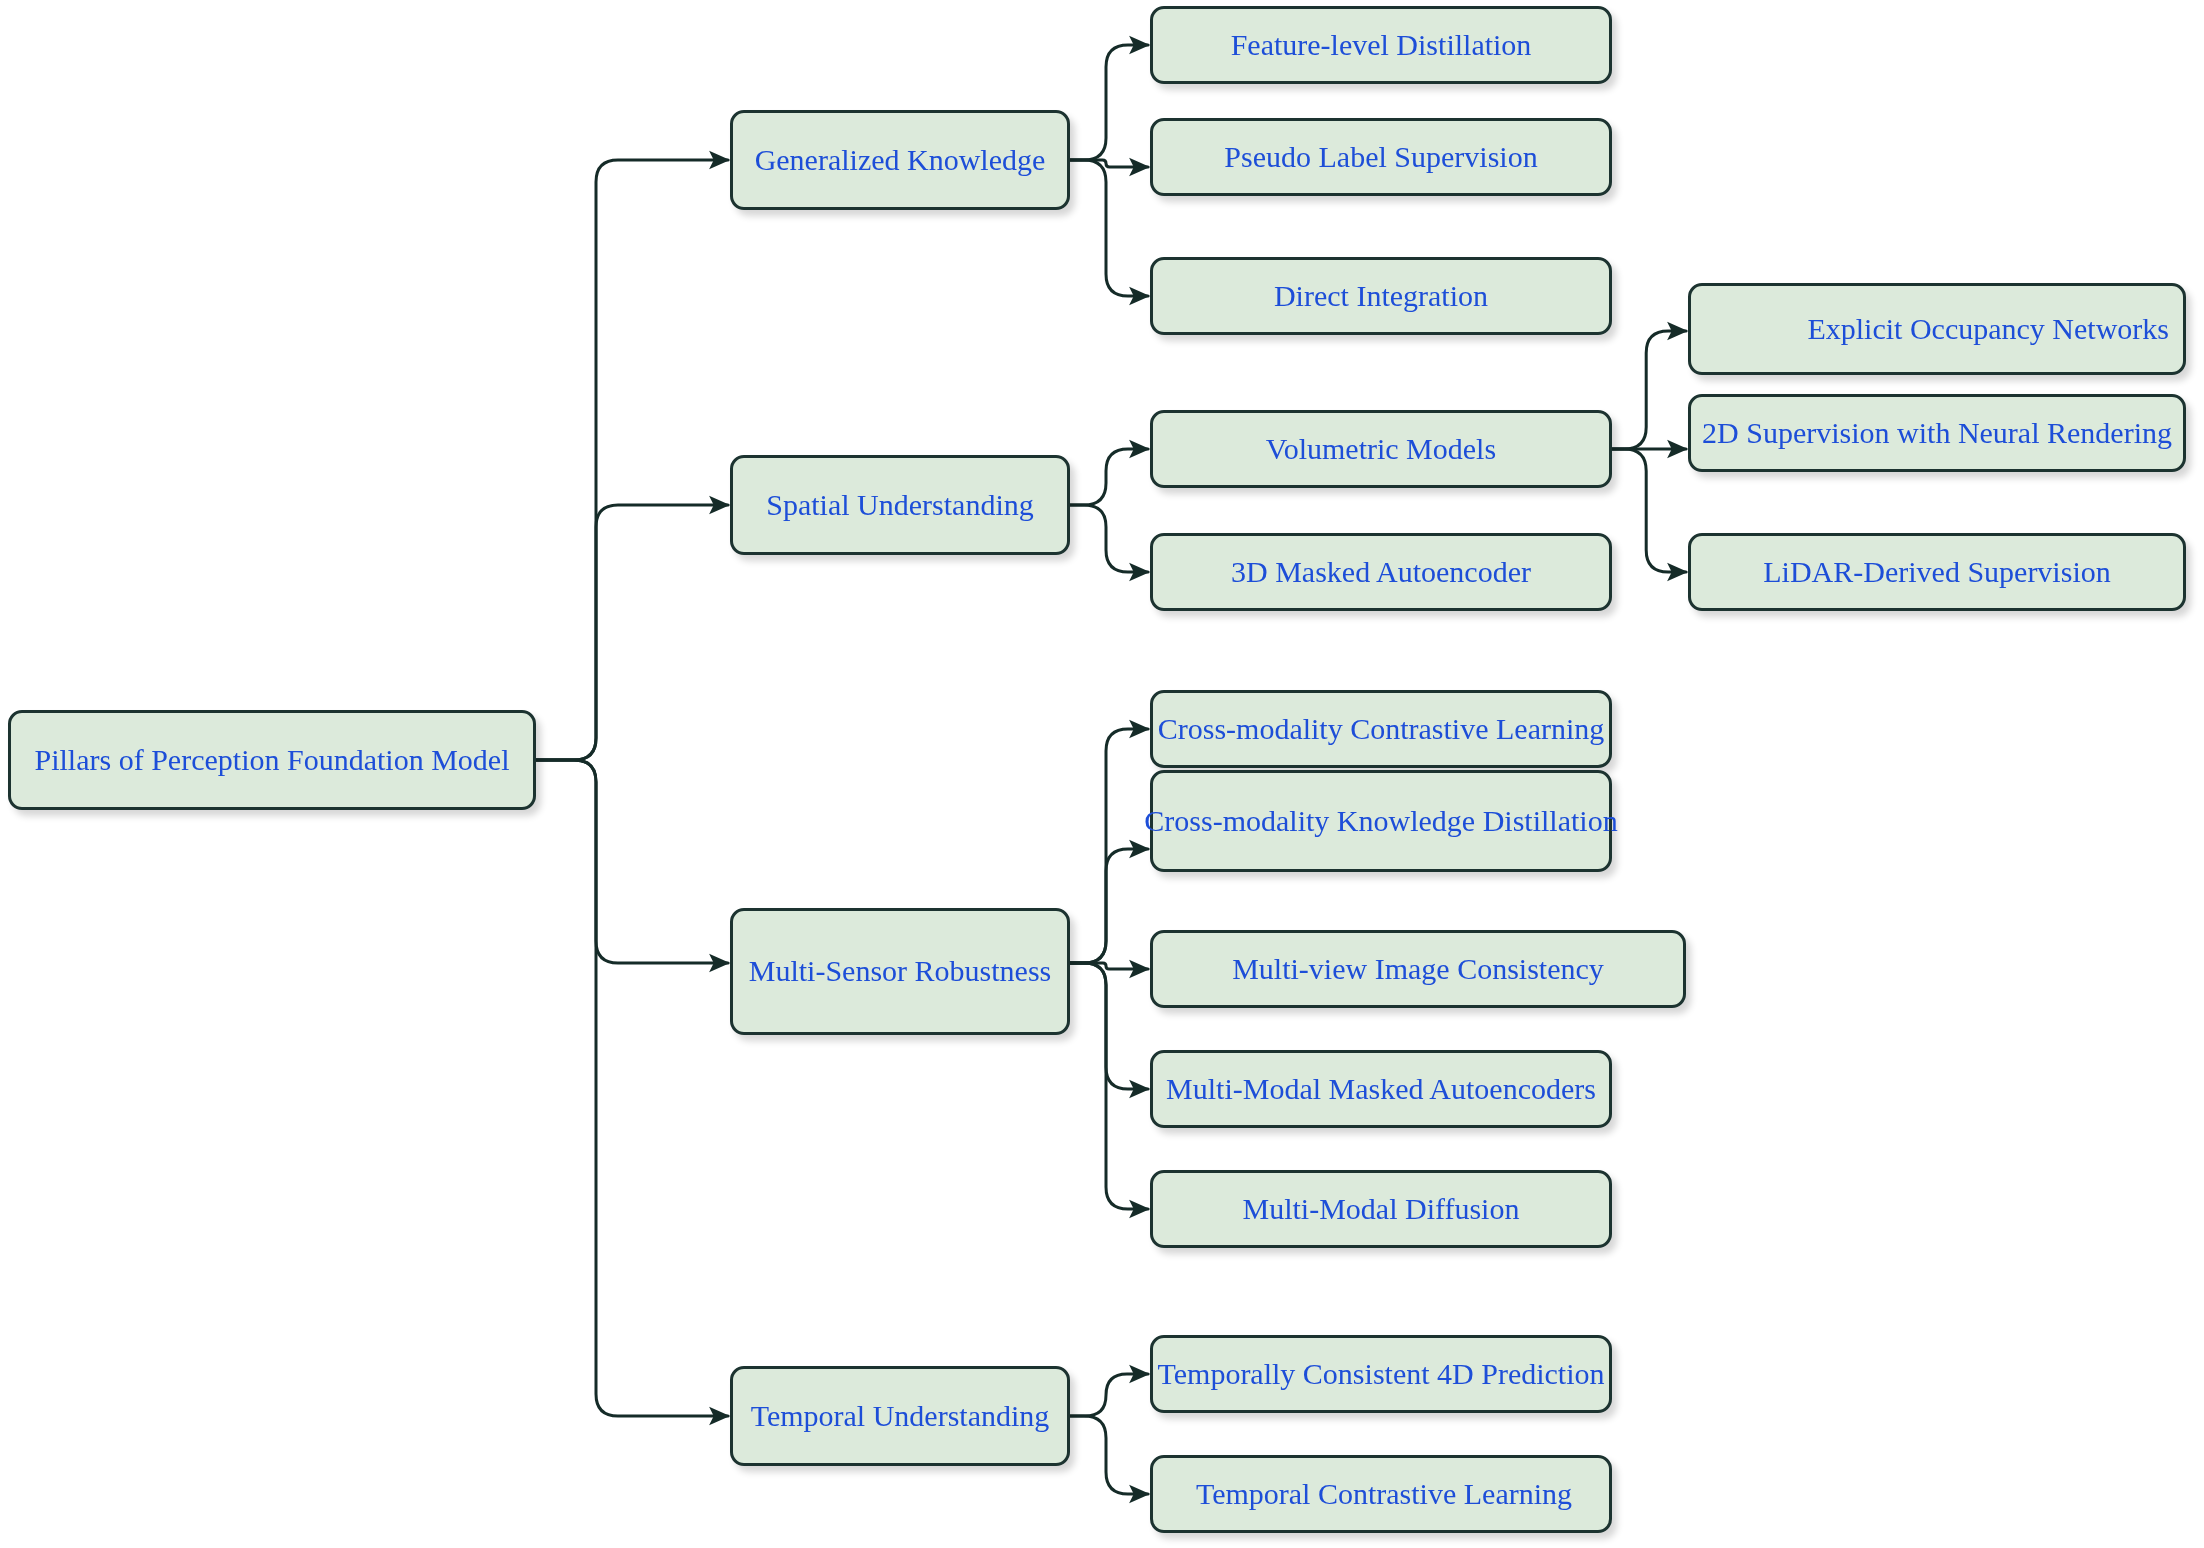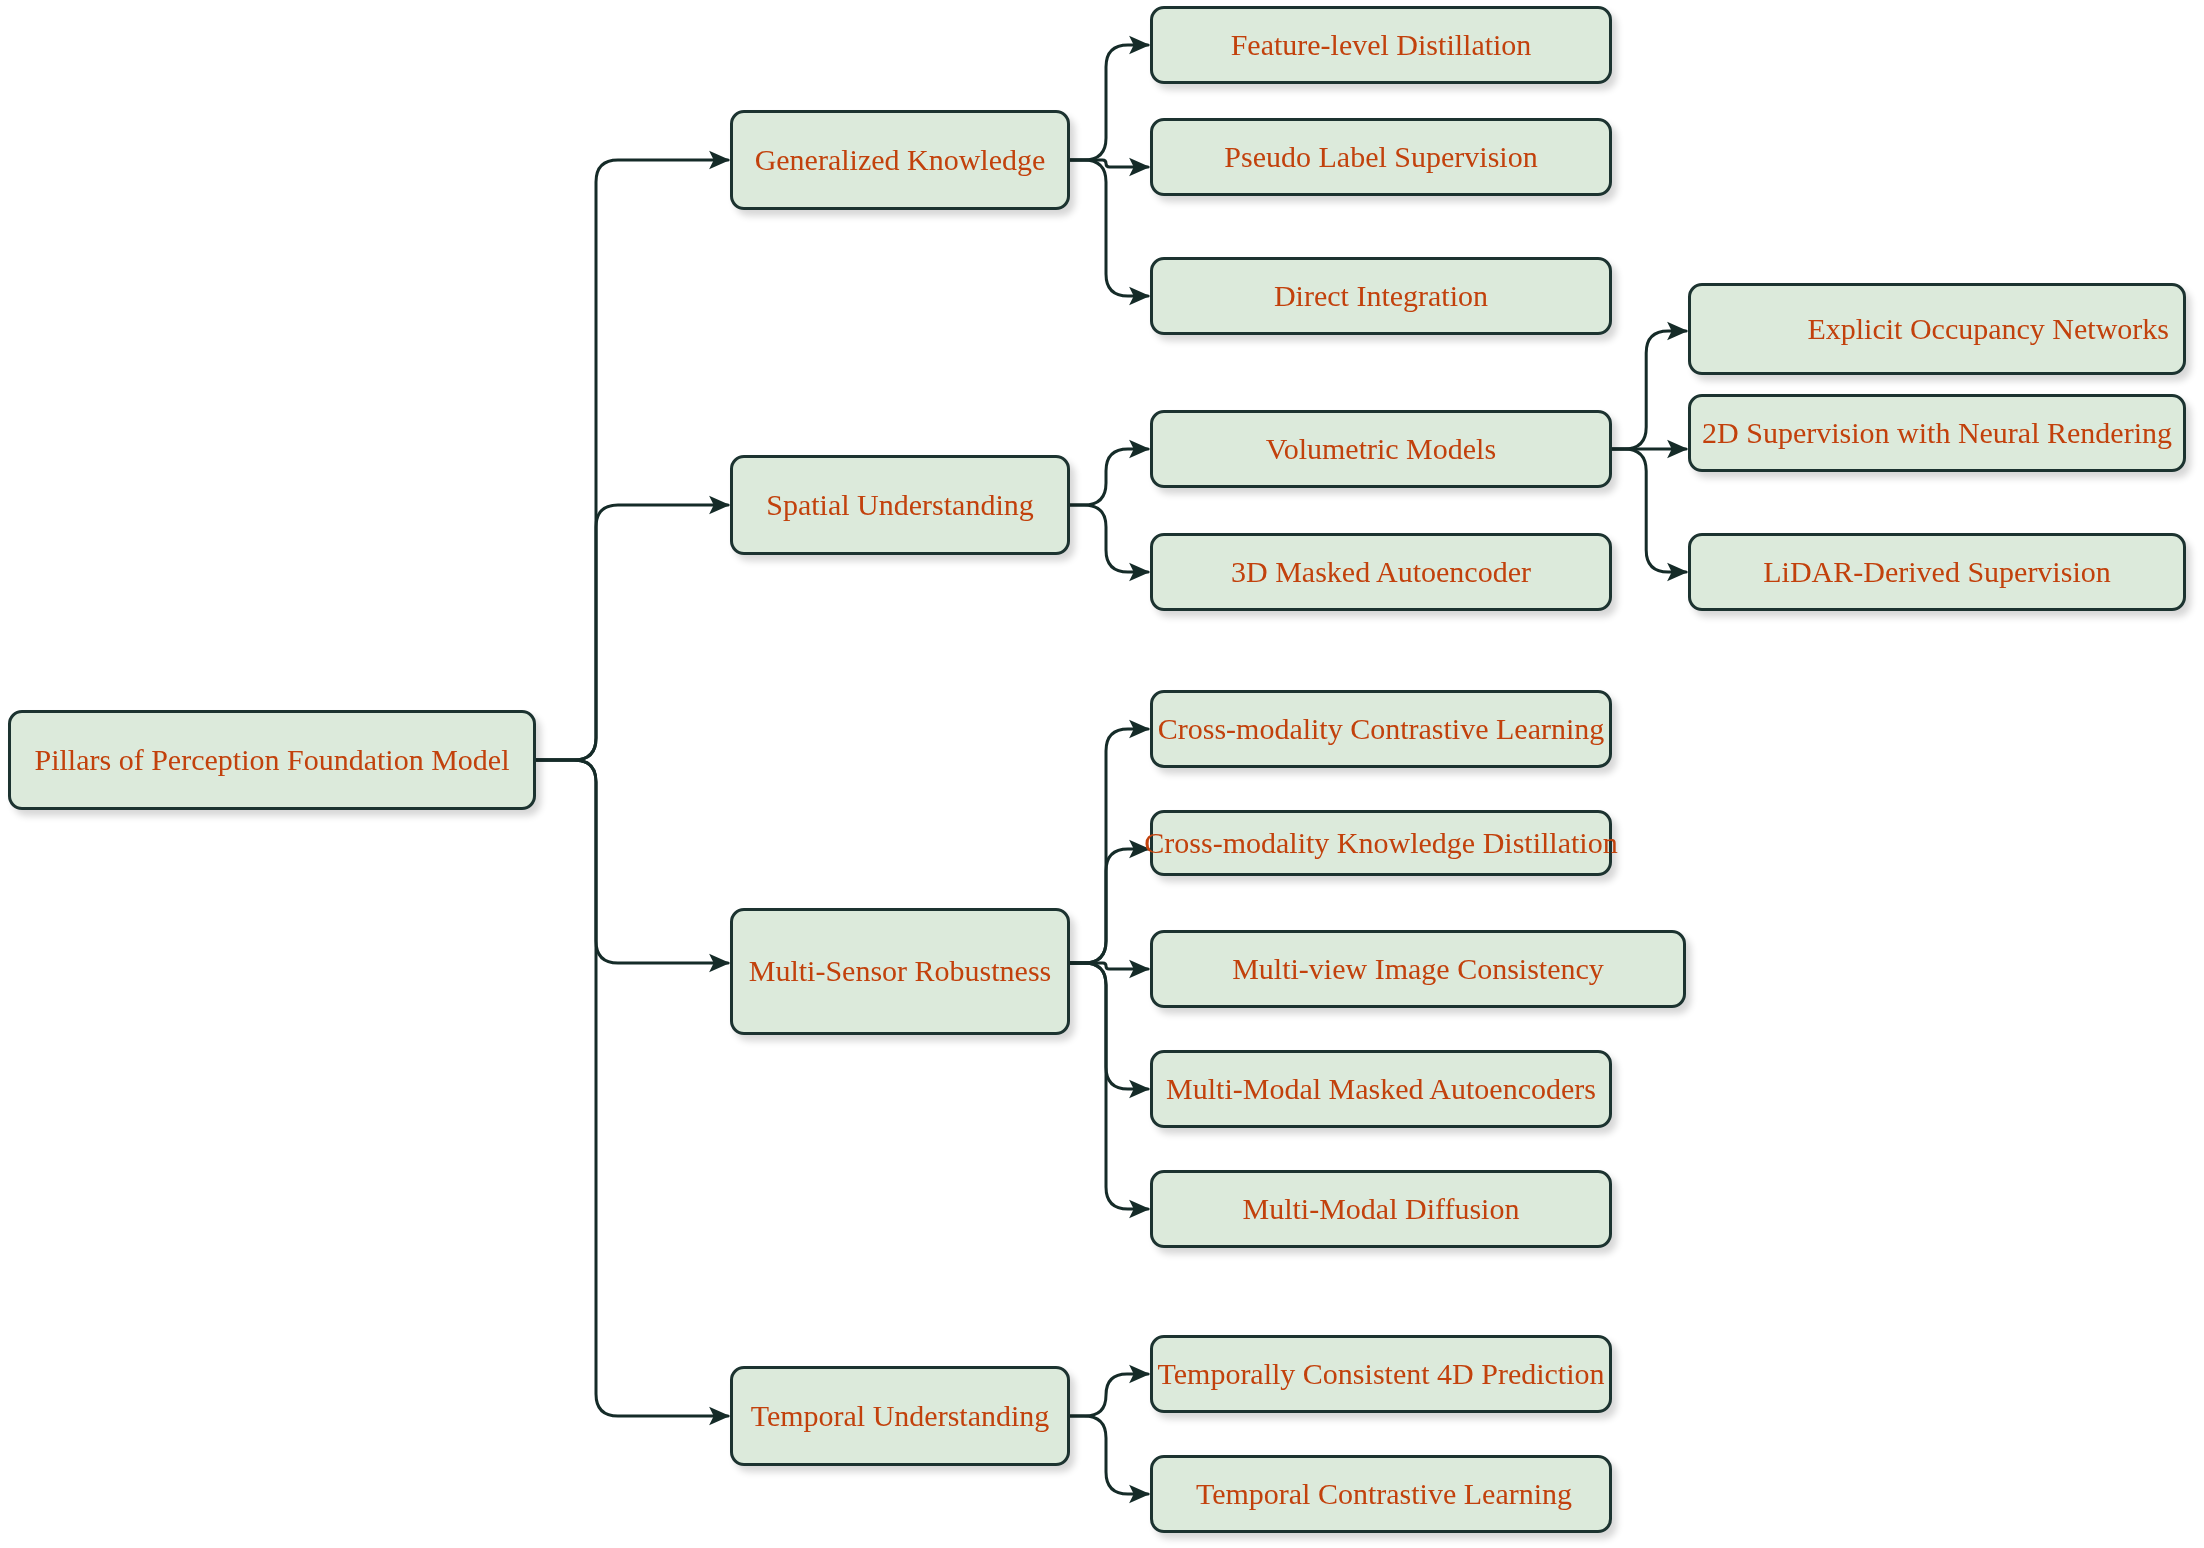--- a/index.html
+++ b/index.html
@@ -29,21 +29,21 @@
   .node {
     position: absolute;
     box-sizing: border-box;
     background: #dceadb;
     border: 3px solid #1c3330;
     border-radius: 14px;
     display: flex;
     align-items: center;
     justify-content: center;
     text-align: center;
-    color: #c2410c;
+    color: #1d4ed8;
     font-size: 30px;
     line-height: 1.15;
     padding: 4px 14px;
     box-shadow: 5px 6px 7px rgba(0,0,0,0.16);
     -webkit-font-smoothing: antialiased;
   }
   .node.root { font-size: 30px; }
   .node-label {
     display: block;
     white-space: nowrap;
@@ -117,21 +117,21 @@
       </div>
       <div class="node" style="left: 1688px; top: 394px; width: 498px; height: 78px;">
         <span class="node-label">2D Supervision with Neural Rendering</span>
       </div>
       <div class="node" style="left: 1688px; top: 533px; width: 498px; height: 78px;">
         <span class="node-label">LiDAR-Derived Supervision</span>
       </div>
       <div class="node" style="left: 1150px; top: 690px; width: 462px; height: 78px;">
         <span class="node-label">Cross-modality Contrastive Learning</span>
       </div>
-      <div class="node" style="left: 1150px; top: 810px; width: 462px; height: 66px;">
+      <div class="node" style="left: 1150px; top: 770px; width: 462px; height: 102px;">
         <span class="node-label">Cross-modality Knowledge Distillation</span>
       </div>
       <div class="node" style="left: 1150px; top: 930px; width: 536px; height: 78px;">
         <span class="node-label">Multi-view Image Consistency</span>
       </div>
       <div class="node" style="left: 1150px; top: 1050px; width: 462px; height: 78px;">
         <span class="node-label">Multi-Modal Masked Autoencoders</span>
       </div>
       <div class="node" style="left: 1150px; top: 1170px; width: 462px; height: 78px;">
         <span class="node-label">Multi-Modal Diffusion</span>

